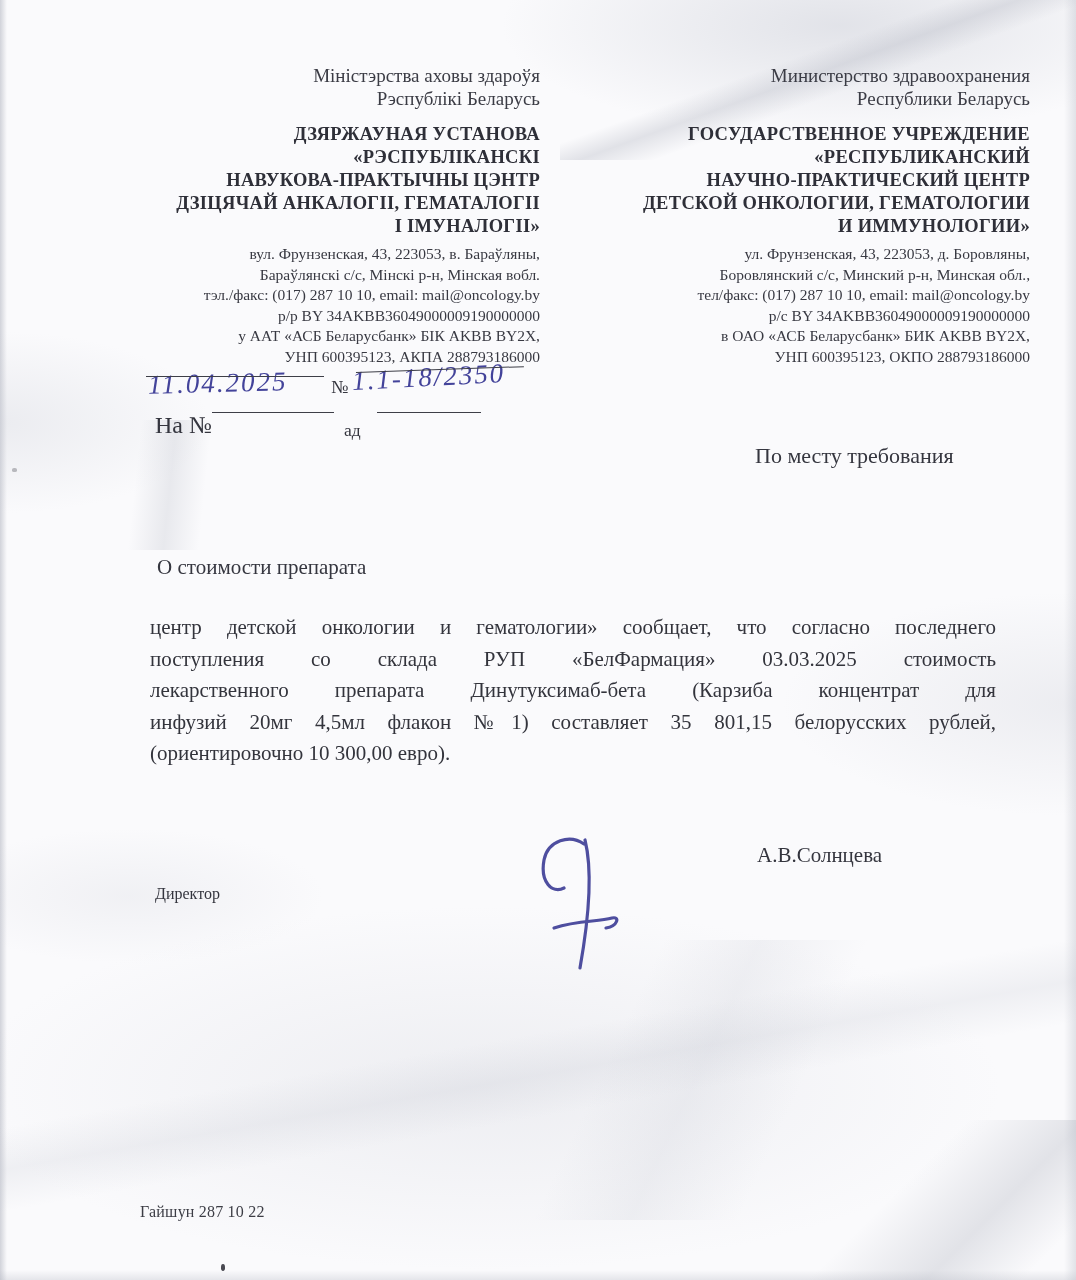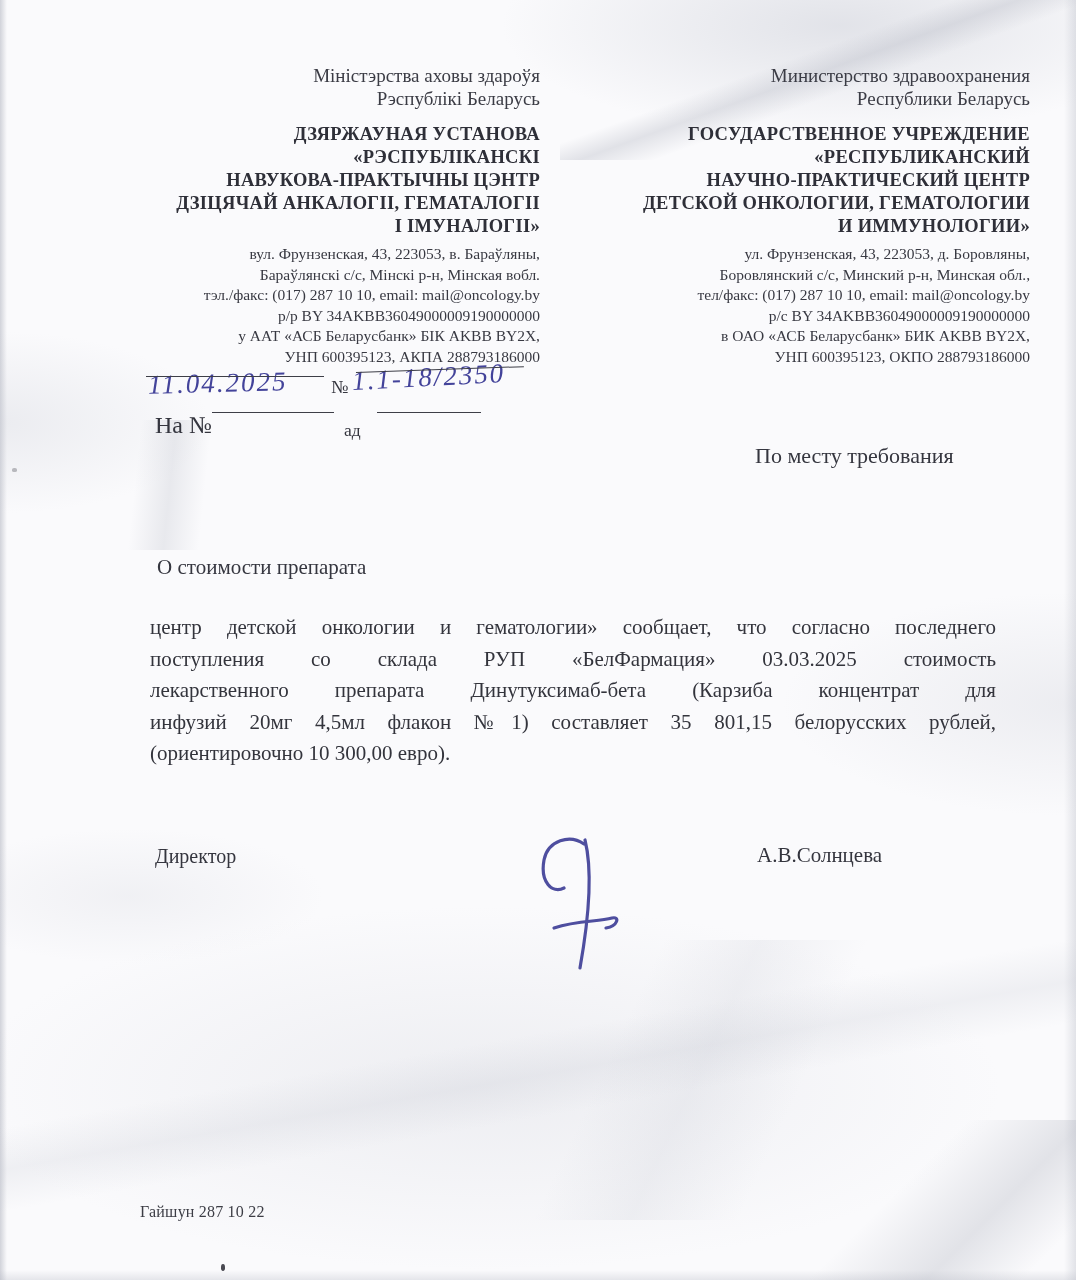--- a/index.html
+++ b/index.html
@@ -54,21 +54,21 @@
 
   .addressee{position:absolute;left:755px;top:443px;font-size:22px;color:#35363f;}
   .subject{position:absolute;left:157px;top:527px;font-size:21px;color:#35363f;margin-top:28px;}
 
   .body-text{position:absolute;left:150px;top:612px;width:846px;font-size:21px;
              line-height:31.5px;color:#33343c;}
   .bline{text-align:justify;text-align-last:justify;}
   .bline.first{padding-left:64px;}
   .bline.last{text-align:left;text-align-last:left;}
 
-  .sig-title{position:absolute;left:155px;top:845px;font-size:20px;}
+  .sig-title{position:absolute;left:155px;top:885px;font-size:16px;}
   .sig-name{position:absolute;left:757px;top:843px;font-size:21px;}
   .sig-svg{position:absolute;left:492px;top:836px;}
 
   .footer{position:absolute;left:140px;top:1203px;font-size:16px;color:#3c3d45;letter-spacing:.2px;}
 </style>
 </head>
 <body>
 
 <div class="page">
 

